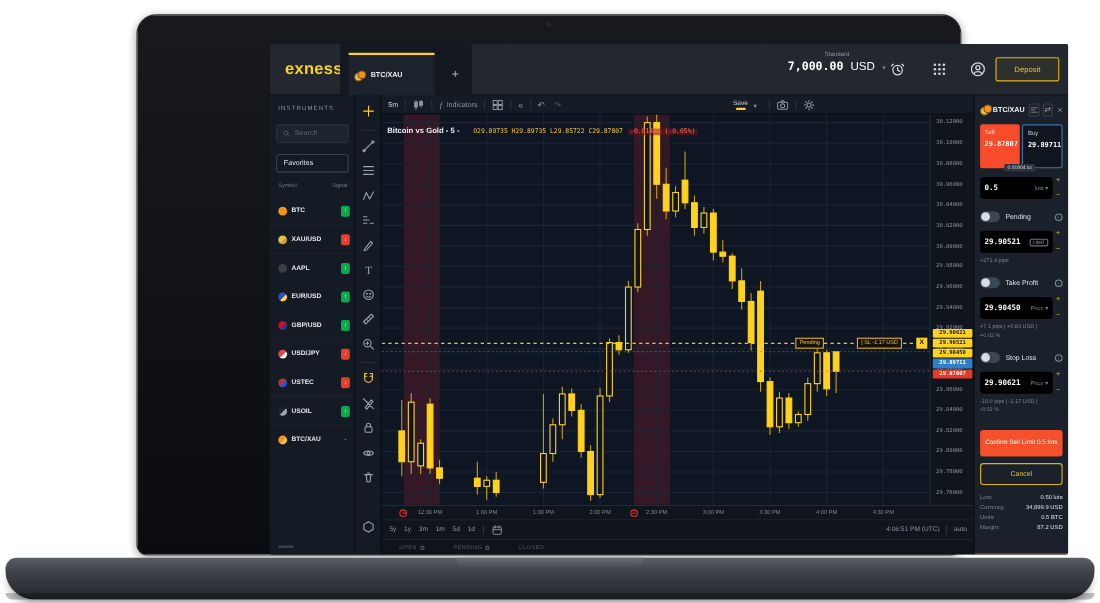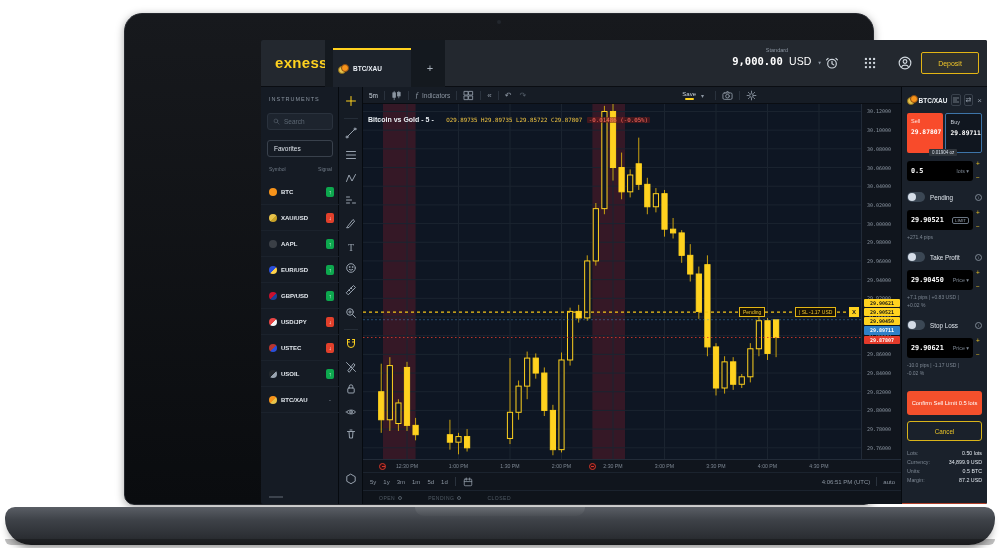--- a/index.html
+++ b/index.html
@@ -14,21 +14,21 @@
   .brand{position:absolute;left:0;right:0;bottom:0;height:15px;line-height:14px;text-align:center;color:#85898f;
     font-size:7.5px;letter-spacing:2px;}
   .base{position:absolute;left:5px;top:507px;width:990px;height:38px;border-radius:10px 10px 26px 26px;
     background:linear-gradient(180deg,#5a5e65 0%,#3e4248 34%,#2c2f34 78%,#212326 100%);
     box-shadow:0 7px 9px -4px rgba(0,0,0,.45);}
   .base-notch{position:absolute;left:50%;top:0;width:170px;height:9px;margin-left:-85px;background:linear-gradient(180deg,#6a6e74,#4a4e54);
     border-radius:0 0 10px 10px;}
   .base-lip{position:absolute;left:0;right:0;bottom:0;height:6px;border-radius:0 0 26px 26px;background:rgba(0,0,0,.25);}
 
   
-  .screen{position:absolute;left:136px;top:26px;width:726px;height:464px;background:#10151d;overflow:hidden;border-radius:2px;}
+  .screen{position:absolute;left:120px;top:26px;width:726px;height:464px;background:#10151d;overflow:hidden;border-radius:2px;}
 
   
   .hdr{position:absolute;left:0;top:0;width:726px;height:47px;background:#23282f;border-bottom:1px solid #0a0d12;}
   .logo{position:absolute;left:14px;top:14px;font-size:15px;font-weight:bold;color:#ffd21f;letter-spacing:.3px;}
   .tabstrip{position:absolute;left:64px;top:0;width:120px;height:47px;background:#14191f;}
   .tab{position:absolute;left:8px;top:8px;width:78px;height:39px;background:#1d232c;border-top:2px solid #ffd21f;
     display:flex;align-items:center;gap:4px;padding-left:5px;}
   .tab-label{font-size:6.5px;font-weight:bold;color:#e8edf3;}
   .newtab{position:absolute;left:94px;top:8px;width:22px;height:39px;color:#aab3bd;font-size:11px;display:flex;align-items:center;justify-content:center;}
   .coin{position:relative;width:11px;height:10px;}
@@ -176,21 +176,21 @@
                 <i></i>
                 <i></i>
               </span>
             <span class="tab-label">BTC/XAU</span>
           </div>
           <div class="newtab">+</div>
         </div>
         <div class="balance">
           <div class="acct-type">Standard</div>
           <div class="bal-line">
-            <span>9,000.00</span>
+            <span>7,000.00</span>
             <span class="cur">USD</span>
             <span class="caret">▾</span>
           </div>
         </div>
         <div class="hico" style="left:564px;">
           <svg class="ic" viewBox="0 0 12 12">
               <circle cx="6" cy="6.6" r="3.7"></circle>
               <path d="M6 4.6v2l1.5 1M2.6 2.1L1.3 3.3M9.4 2.1l1.3 1.2"></path>
             </svg>
         </div>

